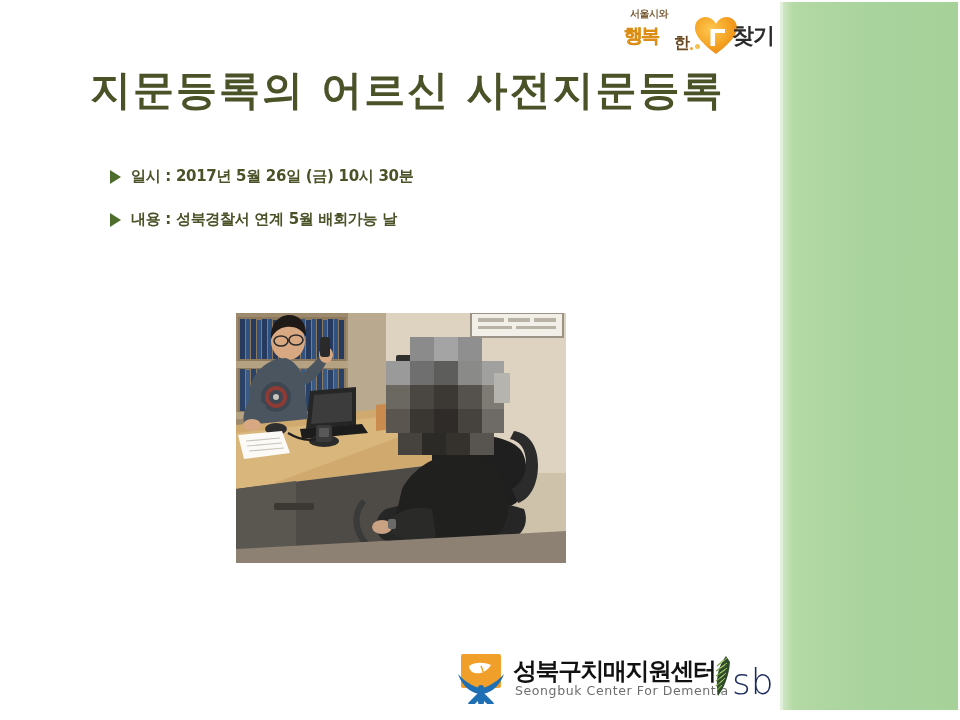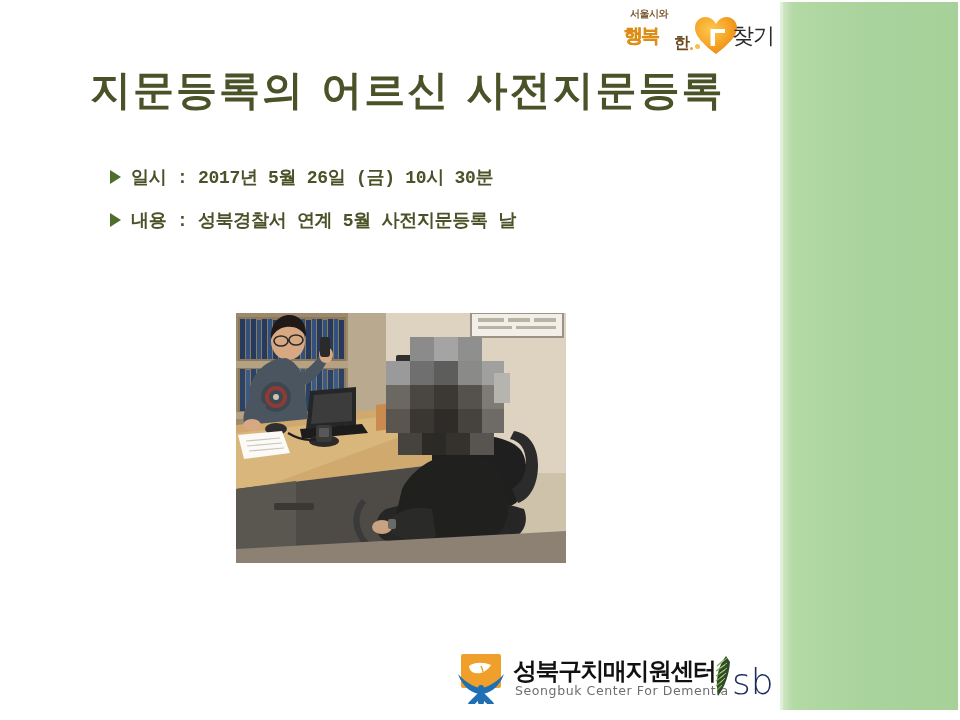--- a/index.html
+++ b/index.html
@@ -99,21 +99,21 @@
     left: 72px;
     top: 10px;
     width: 44px;
     height: 40px;
   }
   #brand-find {
     position: absolute;
     left: 110px;
     top: 15px;
     font-size: 22px;
-    font-weight: normal;
+    font-weight: bold;
     color: #2b2b2b;
     letter-spacing: -1px;
     white-space: nowrap;
   }
 
   
   #slide-title {
     position: absolute;
     left: 90px;
     top: 68px;
@@ -140,26 +140,25 @@
   }
   .bullet-marker {
     width: 0; height: 0;
     border-left: 11px solid #4f6e2e;
     border-top: 7.5px solid transparent;
     border-bottom: 7.5px solid transparent;
     margin-right: 10px;
     flex: 0 0 auto;
   }
   .bullet-text {
-    font-size: 18px;
+    font-size: 15px;
     font-weight: bold;
     color: #4a5228;
     letter-spacing: -0.3px;
     white-space: nowrap;
-    font-family: Liberation Mono, monospace;
   }
 
   
   #event-photo {
     position: absolute;
     left: 236px;
     top: 313px;
     width: 330px;
     height: 250px;
     overflow: hidden;
@@ -247,21 +246,21 @@
 
   <div id="slide-title">지문등록의 어르신 사전지문등록</div>
 
   <div id="bullet-list">
     <div class="bullet-row">
       <span class="bullet-marker"></span>
       <span class="bullet-text">일시 : 2017년 5월 26일 (금) 10시 30분</span>
     </div>
     <div class="bullet-row">
       <span class="bullet-marker"></span>
-      <span class="bullet-text">내용 : 성북경찰서 연계 5월 사전지문등록 날</span>
+      <span class="bullet-text">내용 : 성북경찰서 연계 5월 배회가능 날</span>
     </div>
   </div>
 
   <div id="event-photo">
     <svg width="330" height="250" viewBox="0 0 330 250" xmlns="http://www.w3.org/2000/svg">
 
       <rect x="0" y="0" width="330" height="250" fill="#cfc2ab"></rect>
       <rect x="150" y="0" width="180" height="160" fill="#ded3c0"></rect>
       <rect x="0" y="0" width="150" height="125" fill="#b8a98f"></rect>
 

